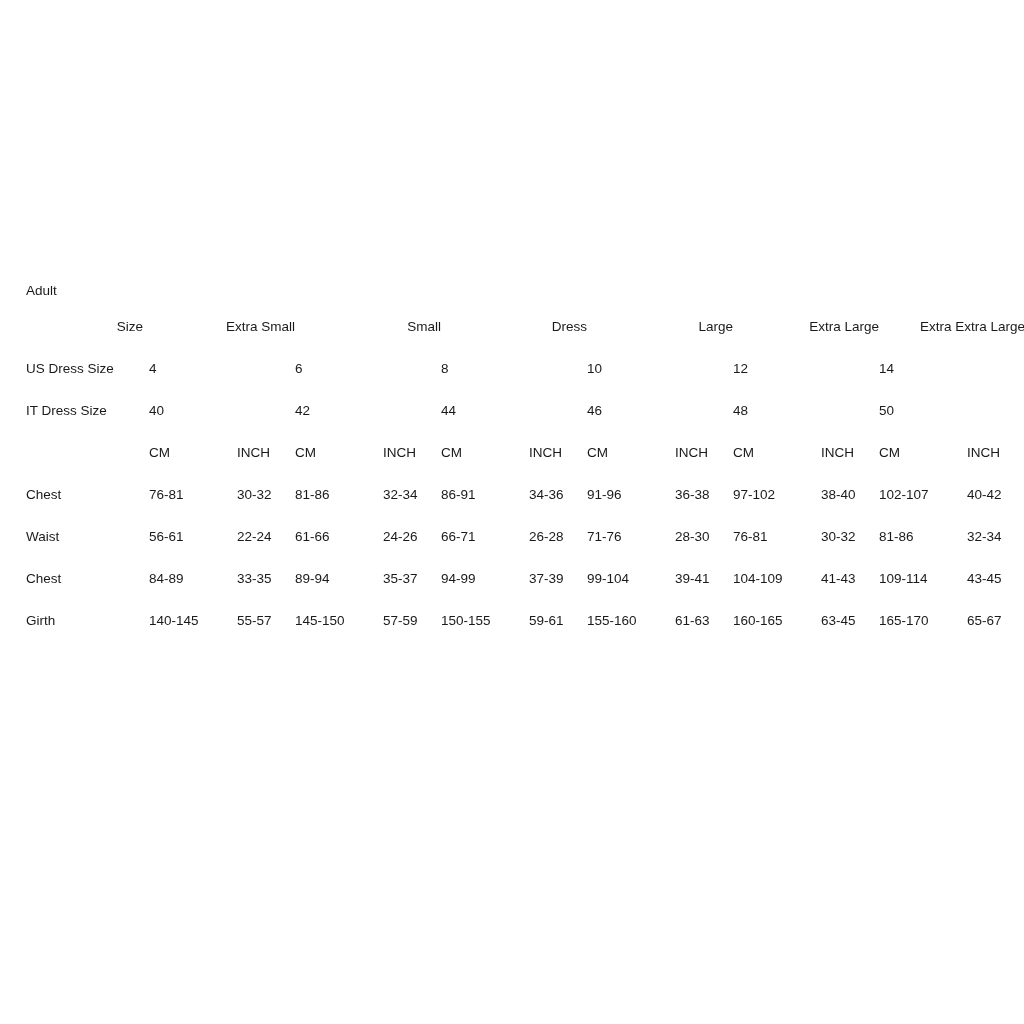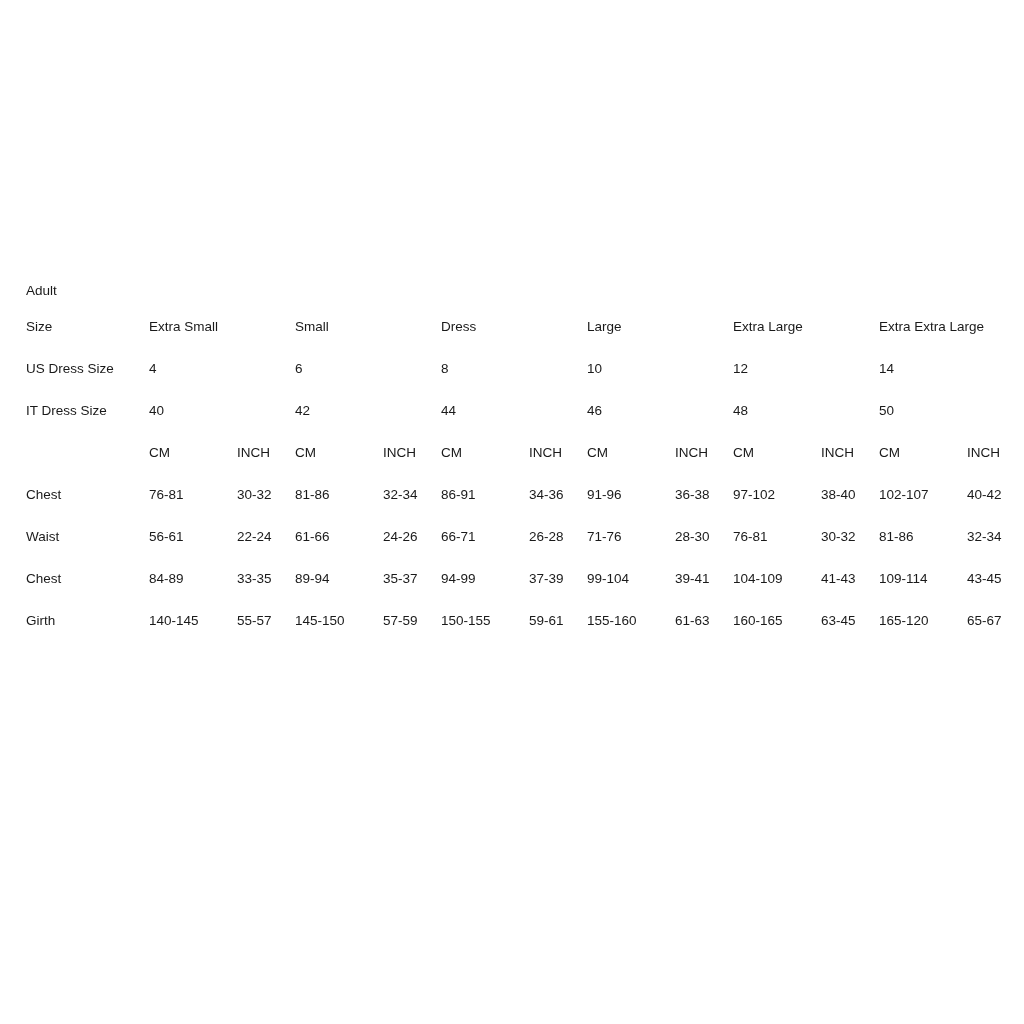--- a/index.html
+++ b/index.html
@@ -42,21 +42,21 @@
     color: #1a1a1a;
     padding: 0;
     height: 42px;
     white-space: nowrap;
   }
   col.c-label  { width: 123px; }
   col.c-cm     { width: 88px; }
   col.c-inch   { width: 58px; }
 
   .row-label { padding-right: 6px; }
-  .size-head td { font-size: 13.5px; }
+  .size-head td { font-size: 13.5px; text-align: right; }
   .unit-row td { font-size: 13.5px; }
 </style>
 </head>
 <body>
 
 <div class="sheet">
 
   <div class="caption">Adult</div>
 
   <table>
@@ -178,19 +178,19 @@
         <td>140-145</td>
         <td>55-57</td>
         <td>145-150</td>
         <td>57-59</td>
         <td>150-155</td>
         <td>59-61</td>
         <td>155-160</td>
         <td>61-63</td>
         <td>160-165</td>
         <td>63-45</td>
-        <td>165-120</td>
+        <td>165-170</td>
         <td>65-67</td>
       </tr>
 
     </tbody>
   </table>
 </div>
 
 </body></html>

